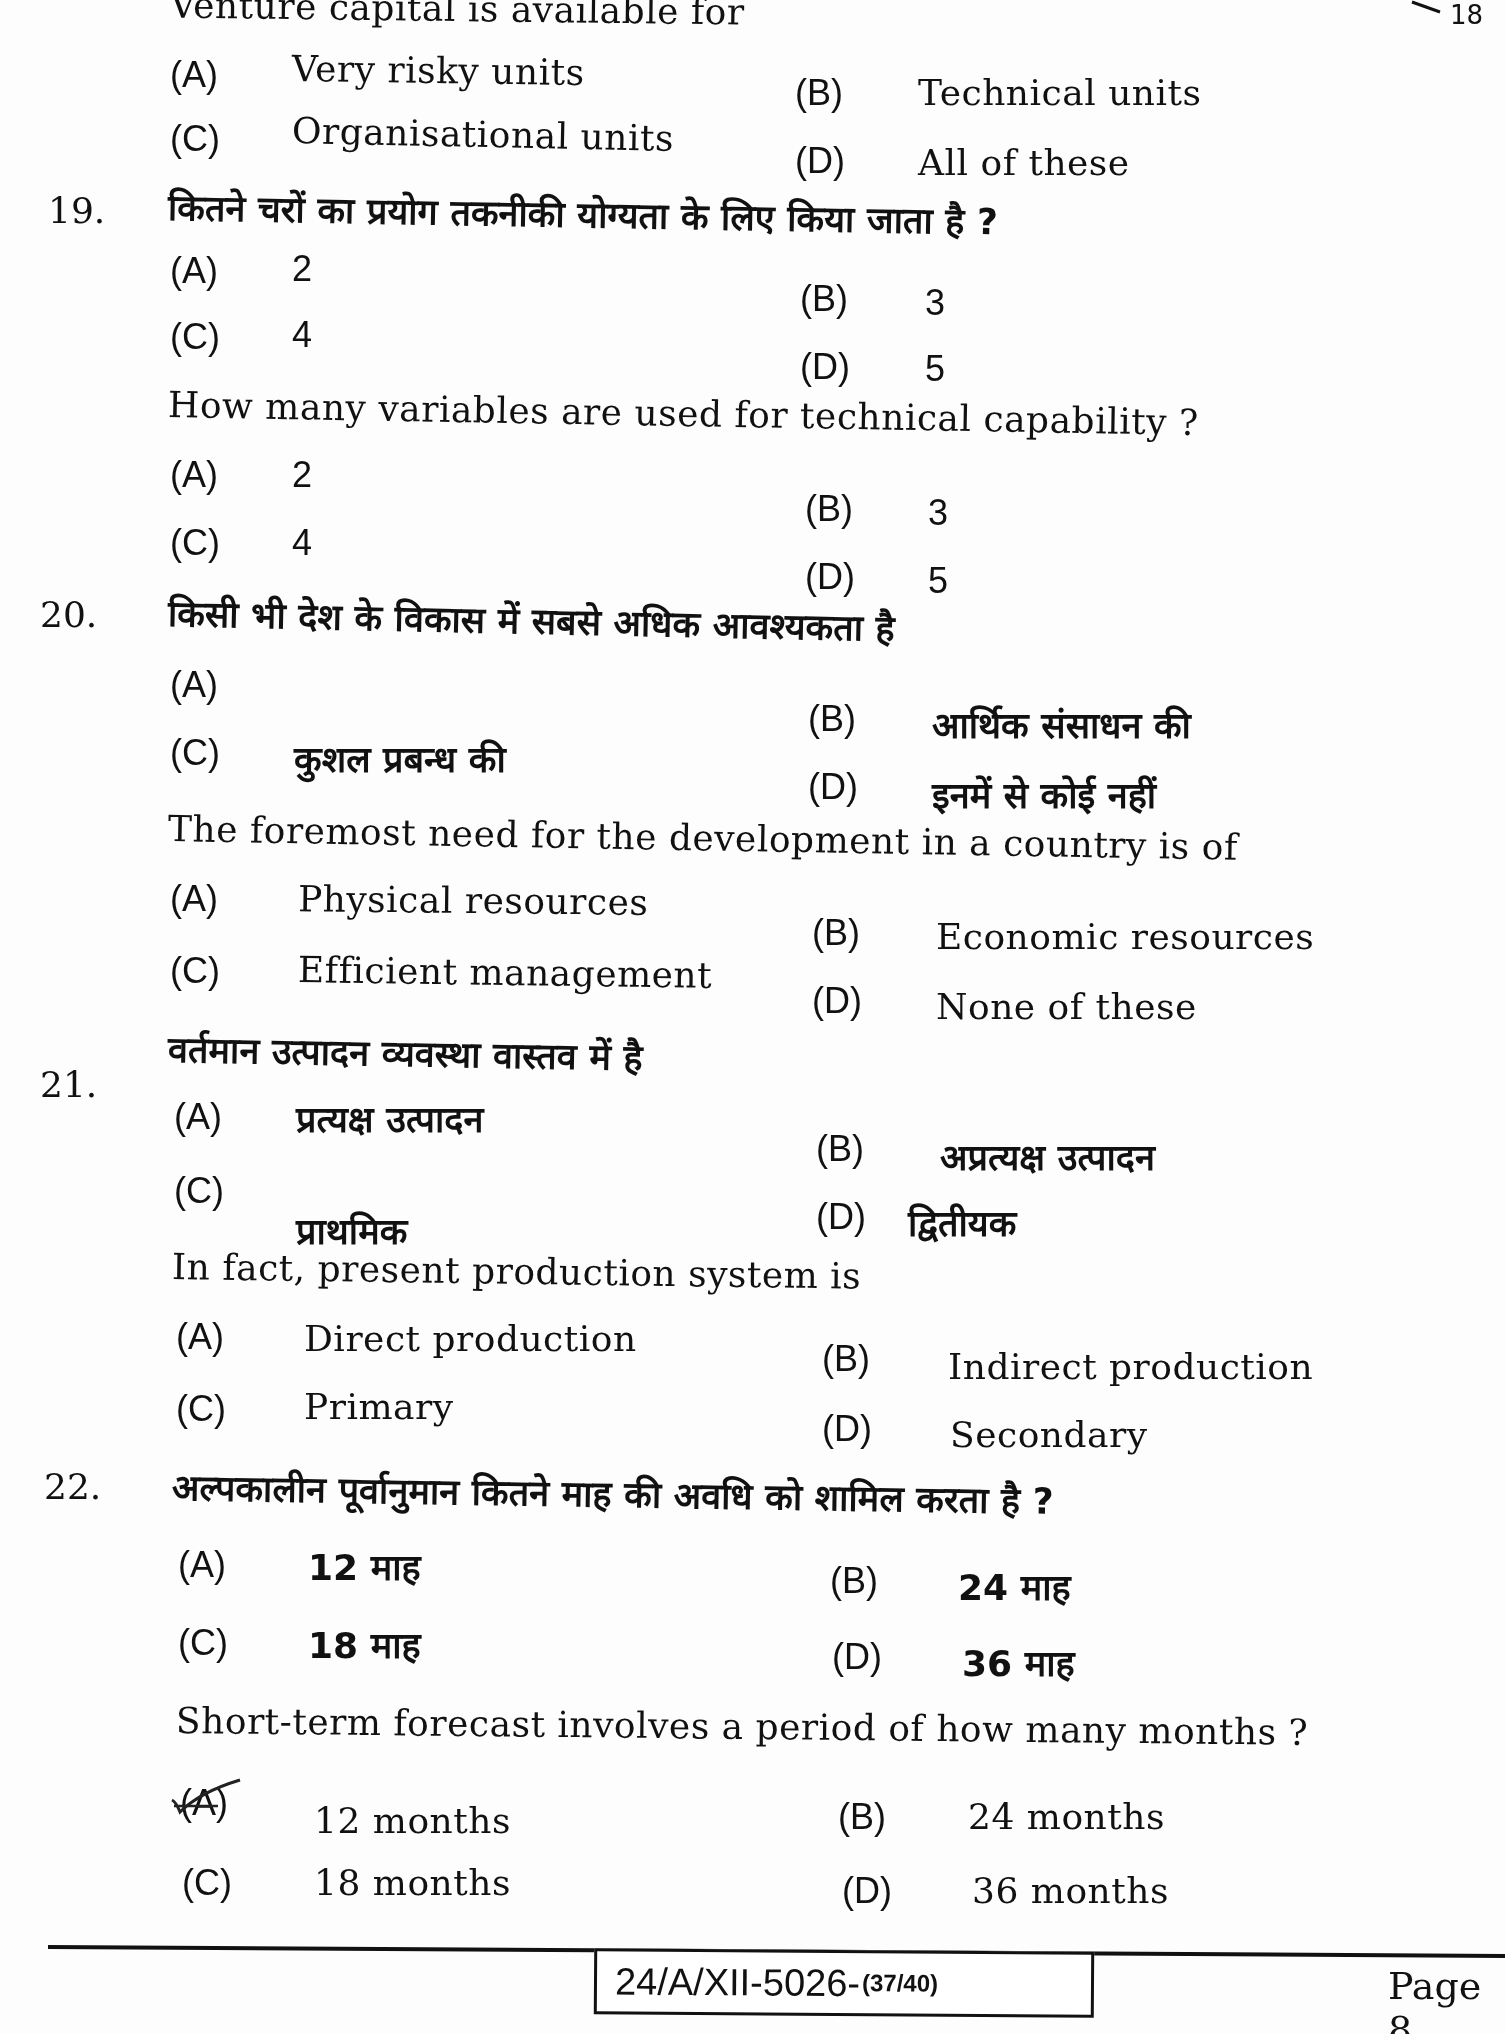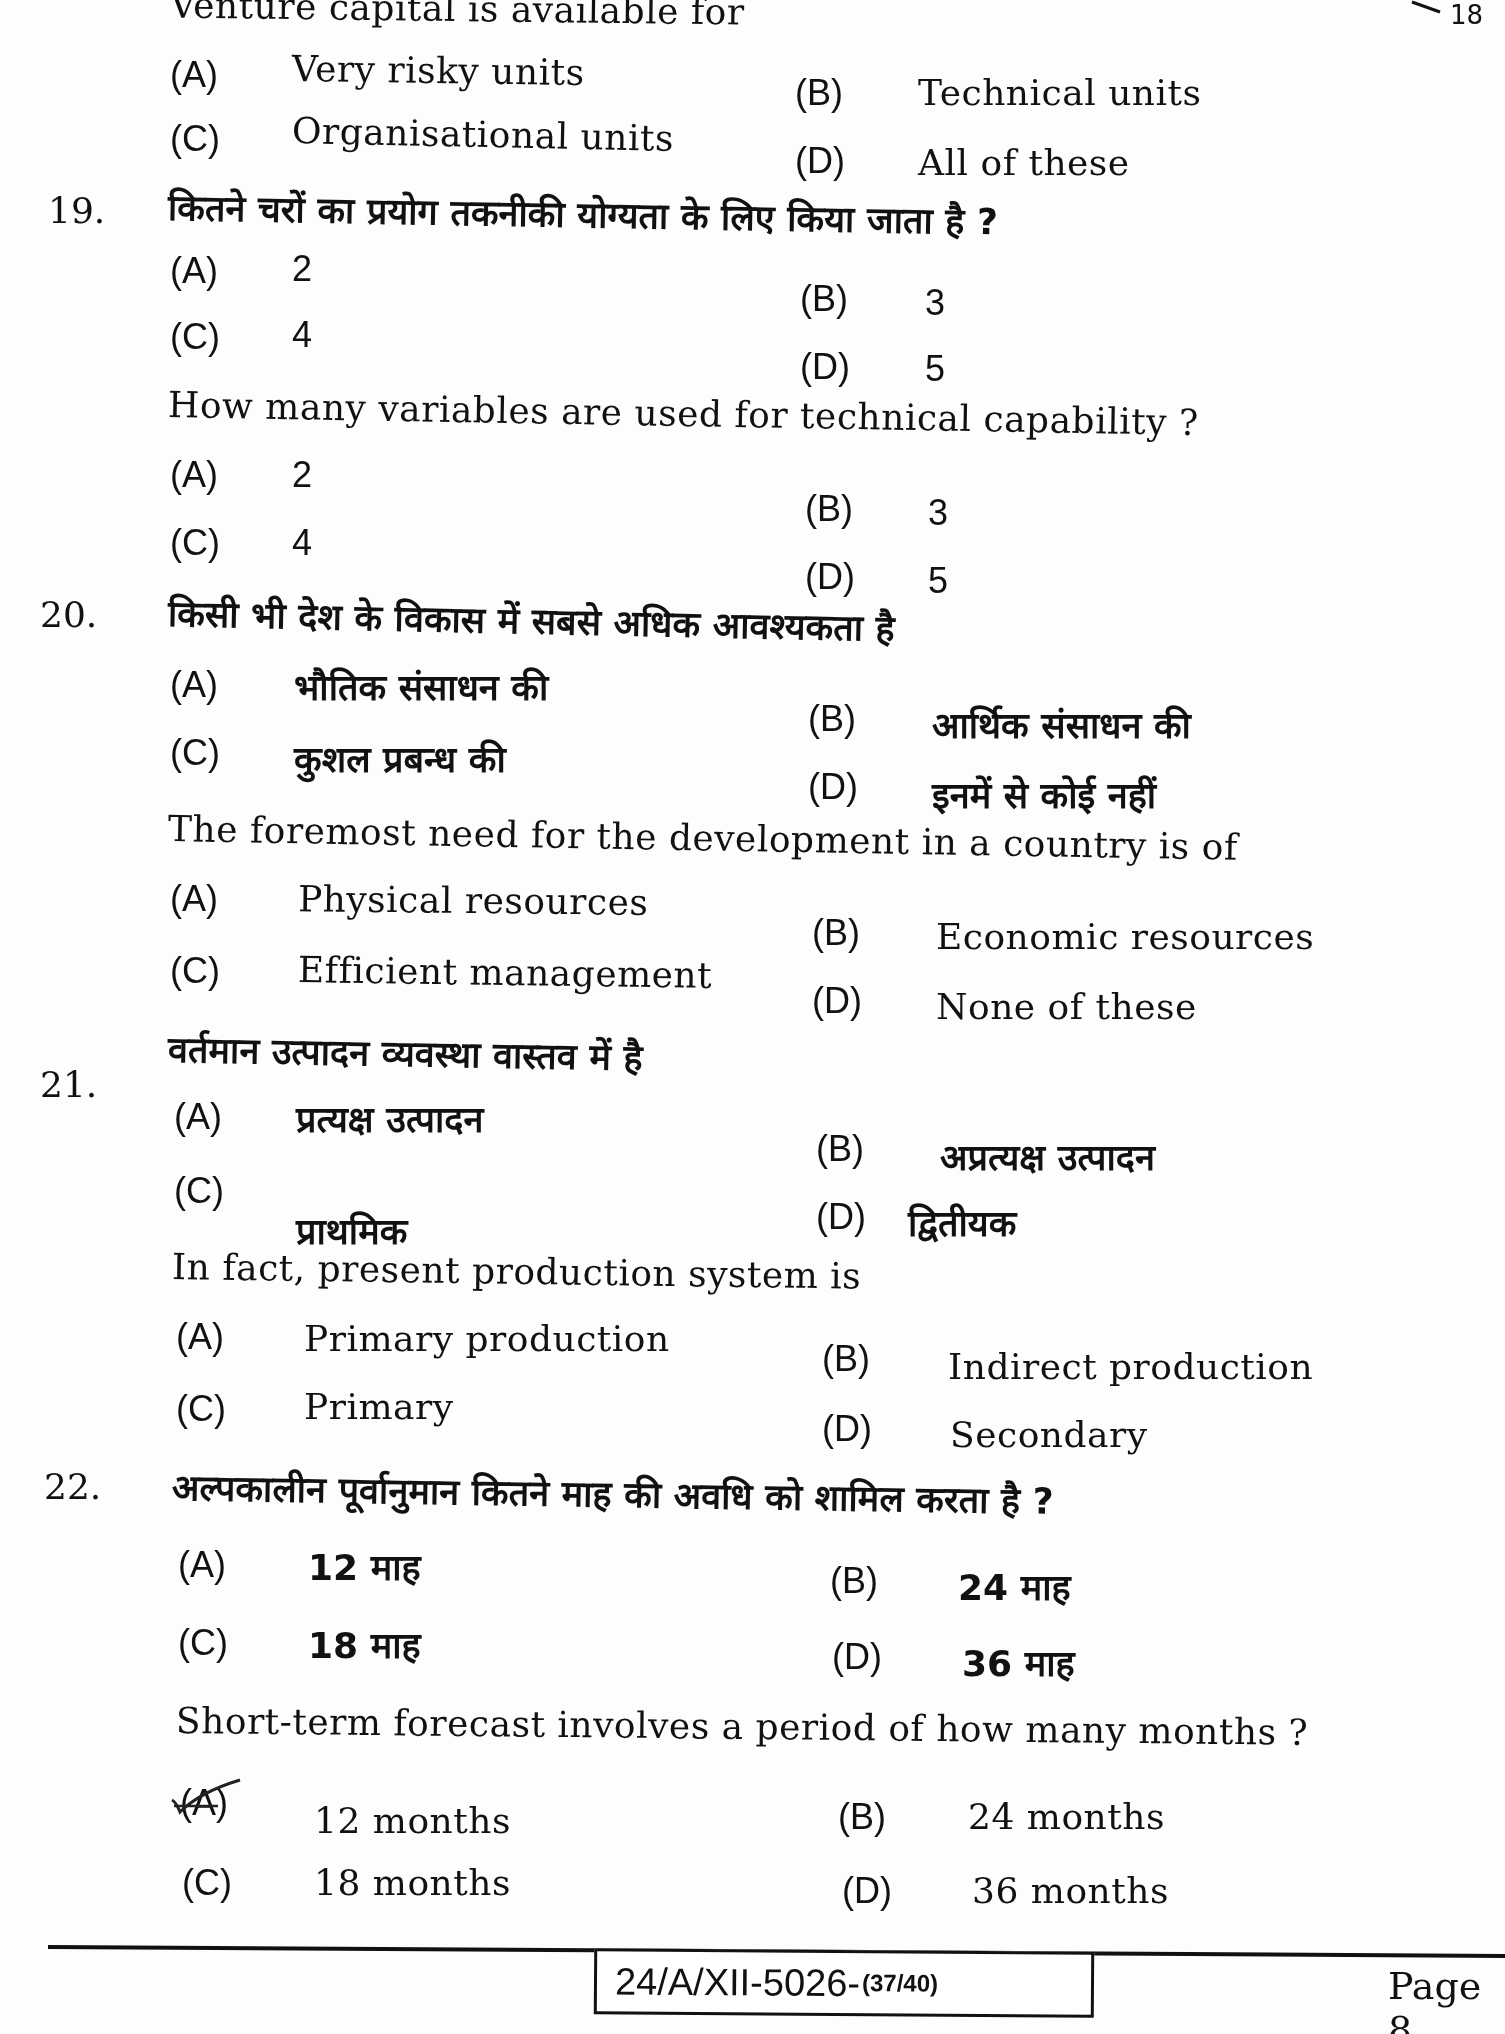--- a/index.html
+++ b/index.html
@@ -64,21 +64,20 @@
   <div class="abs lbl" style="left:805px; top:488px;">(B)</div>
   <div class="abs lbl" style="left:928px; top:492px;">3</div>
   <div class="abs lbl" style="left:170px; top:522px;">(C)</div>
   <div class="abs lbl" style="left:292px; top:522px;">4</div>
   <div class="abs lbl" style="left:805px; top:556px;">(D)</div>
   <div class="abs lbl" style="left:928px; top:560px;">5</div>
 
   <div class="abs qnum" style="left:40px; top:594px;">20.</div>
   <div class="abs hi" style="left:168px; top:588px; transform:rotate(1.2deg); transform-origin:left;">किसी भी देश के विकास में सबसे अधिक आवश्यकता है</div>
   <div class="abs lbl" style="left:170px; top:664px;">(A)</div>
-  <div class="abs hi" style="left:294px; top:662px;">भौतिक संसाधन की</div>
   <div class="abs lbl" style="left:808px; top:698px;">(B)</div>
   <div class="abs hi" style="left:932px; top:700px;">आर्थिक संसाधन की</div>
   <div class="abs lbl" style="left:170px; top:732px;">(C)</div>
   <div class="abs hi" style="left:294px; top:734px;">कुशल प्रबन्ध की</div>
   <div class="abs lbl" style="left:808px; top:766px;">(D)</div>
   <div class="abs hi" style="left:932px; top:770px;">इनमें से कोई नहीं</div>
 
   <div class="abs en" style="left:168px; top:808px; transform:rotate(1deg); transform-origin:left;">The foremost need for the development in a country is of</div>
   <div class="abs lbl" style="left:170px; top:878px;">(A)</div>
   <div class="abs en" style="left:298px; top:880px; transform:rotate(0.6deg);">Physical resources</div>
@@ -95,21 +94,21 @@
   <div class="abs hi" style="left:296px; top:1094px;">प्रत्यक्ष उत्पादन</div>
   <div class="abs lbl" style="left:816px; top:1128px;">(B)</div>
   <div class="abs hi" style="left:940px; top:1132px;">अप्रत्यक्ष उत्पादन</div>
   <div class="abs lbl" style="left:174px; top:1170px;">(C)</div>
   <div class="abs hi" style="left:296px; top:1166px;margin-top:40px;">प्राथमिक</div>
   <div class="abs lbl" style="left:816px; top:1196px;">(D)</div>
   <div class="abs hi" style="left:908px; top:1198px;">द्वितीयक</div>
 
   <div class="abs en" style="left:172px; top:1246px; transform:rotate(0.8deg); transform-origin:left;">In fact, present production system is</div>
   <div class="abs lbl" style="left:176px; top:1316px;">(A)</div>
-  <div class="abs en" style="left:304px; top:1318px;">Primary production</div>
+  <div class="abs en" style="left:304px; top:1318px;">Direct production</div>
   <div class="abs lbl" style="left:822px; top:1338px;">(B)</div>
   <div class="abs en" style="left:948px; top:1346px;">Indirect production</div>
   <div class="abs lbl" style="left:176px; top:1388px;">(C)</div>
   <div class="abs en" style="left:304px; top:1386px;">Primary</div>
   <div class="abs lbl" style="left:822px; top:1408px;">(D)</div>
   <div class="abs en" style="left:950px; top:1414px;">Secondary</div>
 
   <div class="abs qnum" style="left:44px; top:1466px;">22.</div>
   <div class="abs hi" style="left:172px; top:1462px; transform:rotate(0.9deg); transform-origin:left;">अल्पकालीन पूर्वानुमान कितने माह की अवधि को शामिल करता है ?</div>
   <div class="abs lbl" style="left:178px; top:1544px;">(A)</div>

